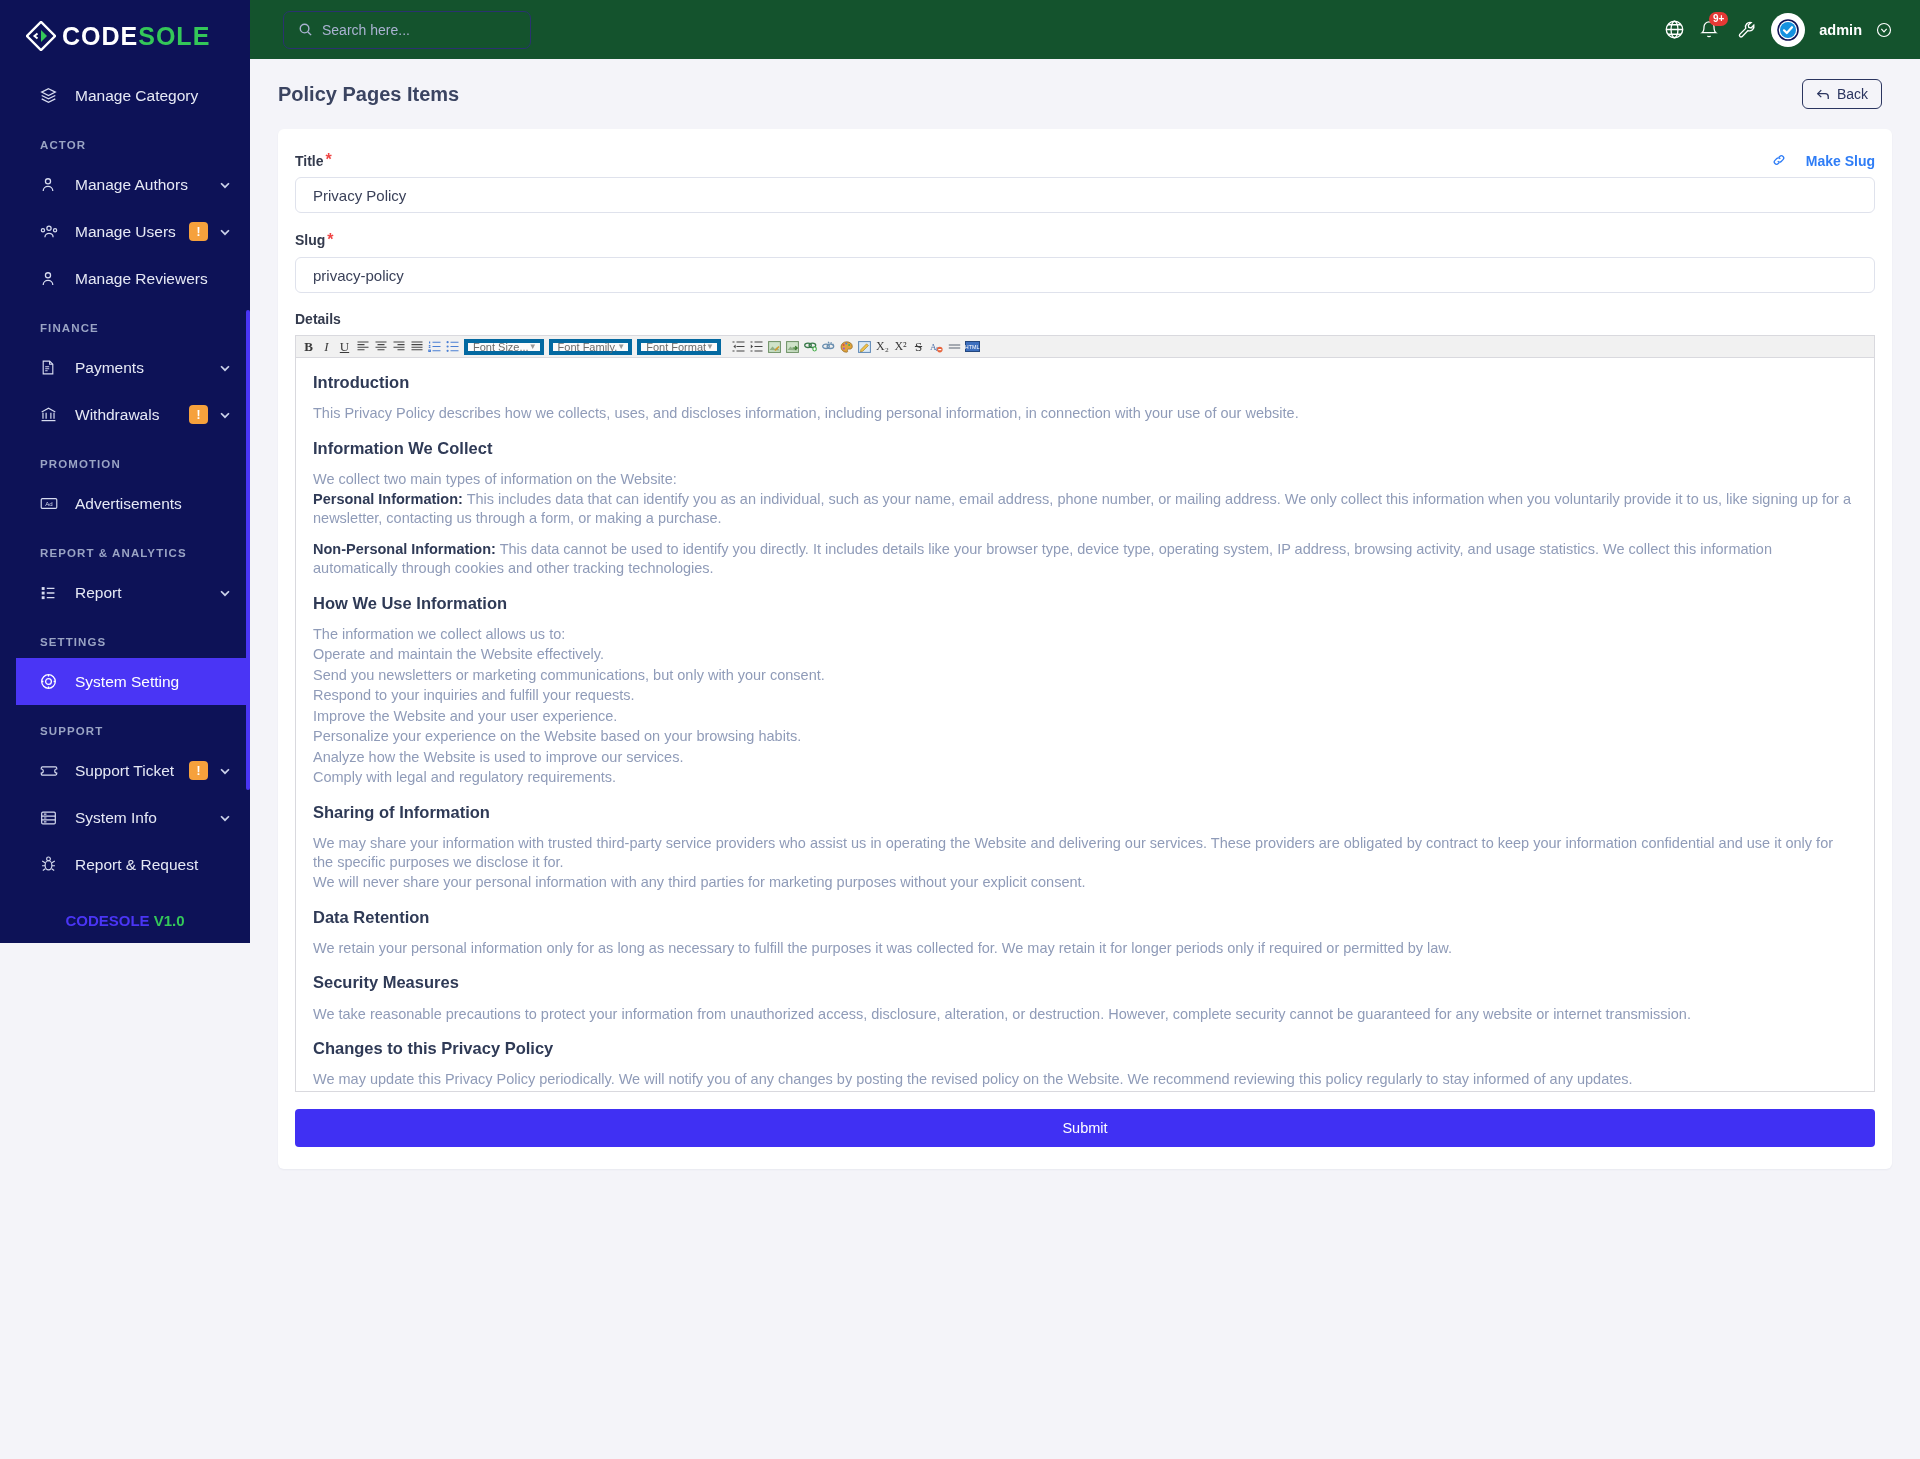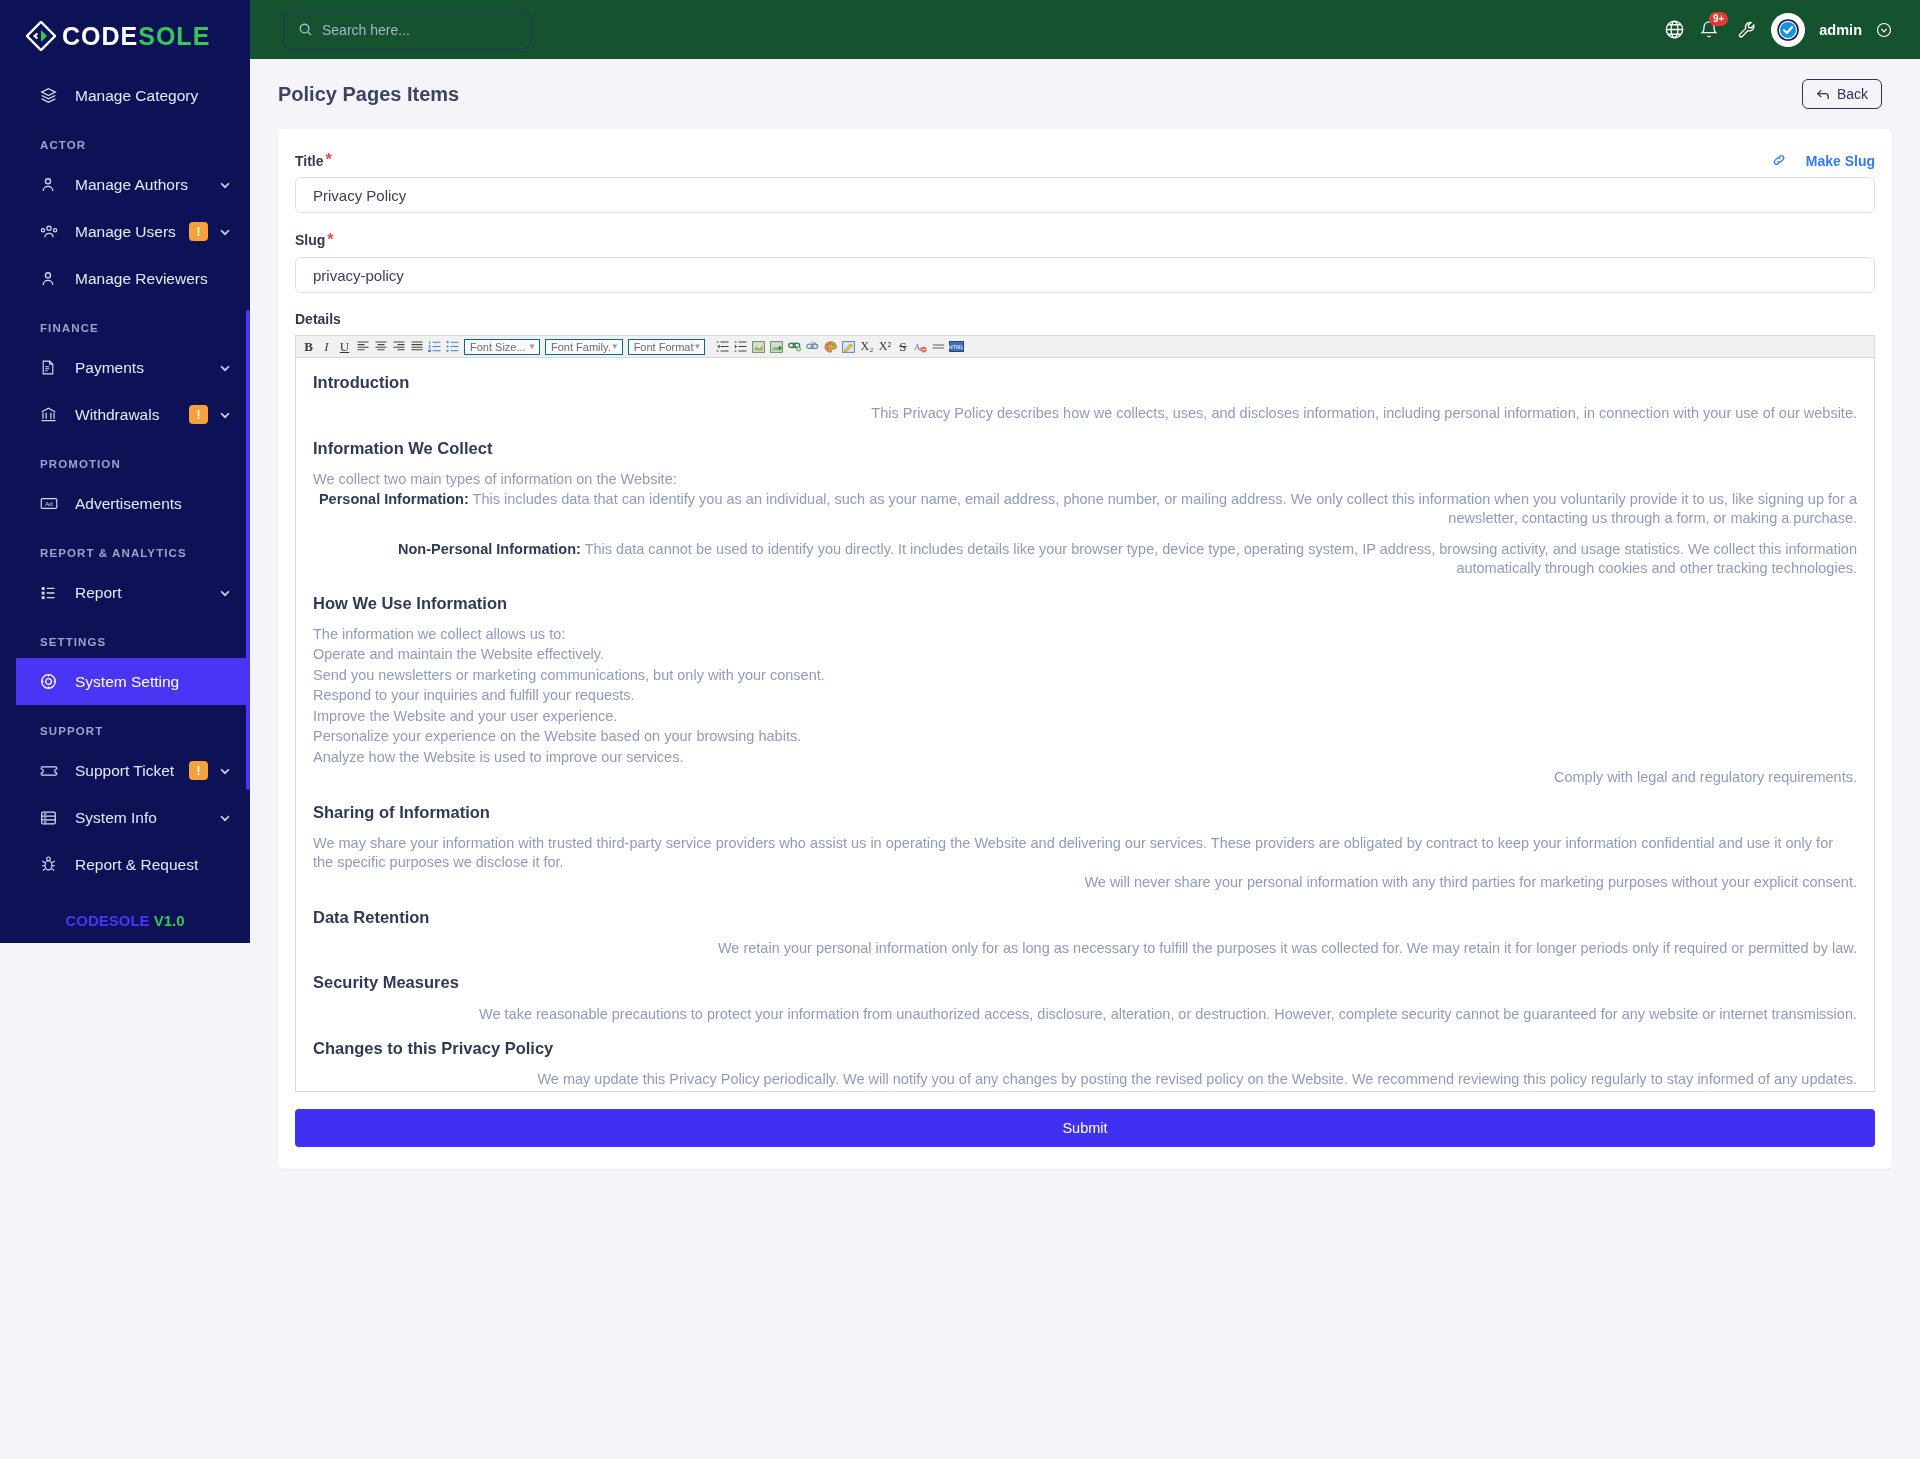--- a/index.html
+++ b/index.html
@@ -136,39 +136,39 @@
   }
   .tb {
     width:17px; height:18px; display:flex; align-items:center; justify-content:center;
     font-size:12px; color:#3a3a3a; cursor:pointer; flex:0 0 auto;
   }
   .tb.b { font-weight:700; font-family:"Liberation Serif", serif; font-size:13px;}
   .tb.i { font-style:italic; font-family:"Liberation Serif", serif; font-size:13px;}
   .tb.u { text-decoration:underline; font-family:"Liberation Serif", serif; font-size:13px;}
   .tb-sep { width:5px; flex:0 0 5px; }
   .tb-sel {
-    height:16px; min-width:76px; background:#fbfbfb; border:1px solid #0369a1;
+    height:16px; min-width:76px; background:#fbfbfb; border:4px solid #0369a1;
     display:flex; align-items:center; justify-content:space-between;
     font-size:11px; color:#6c6c6c; padding:0 3px 0 5px; margin:0 2px;
     cursor:pointer; flex:0 0 auto;
   }
   .tb-sel .ar { color:#9a9a9a; font-size:8px; }
 
   .editor-body {
     background:#fff; padding:10px 17px 14px 17px;
     height:733px; overflow:hidden;
     font-size:14.5px; color:#8f9bb8; line-height:1.28;
   }
   .editor-body h3 {
     font-size:16.5px; color:#2f3a56; font-weight:600;
     margin:15px 0 11px 0;
   }
   .editor-body h3:first-child { margin-top:4px; }
   .editor-body p { margin:0 0 2px 0; }
-  .editor-body p.spaced { margin-bottom:13px;text-align:right; }
+  .editor-body p.spaced { margin-bottom:13px; }
   .editor-body b { color:#2f3a56; font-weight:700; }
 
   .submit-btn {
     width:100%; height:38px; margin-top:17px;
     background:#4030f3; border:none; border-radius:4px;
     color:#fff; font-size:14.5px; cursor:pointer;
     font-family:"Liberation Sans", sans-serif;
   }
   svg { display:block; }
 </style>

